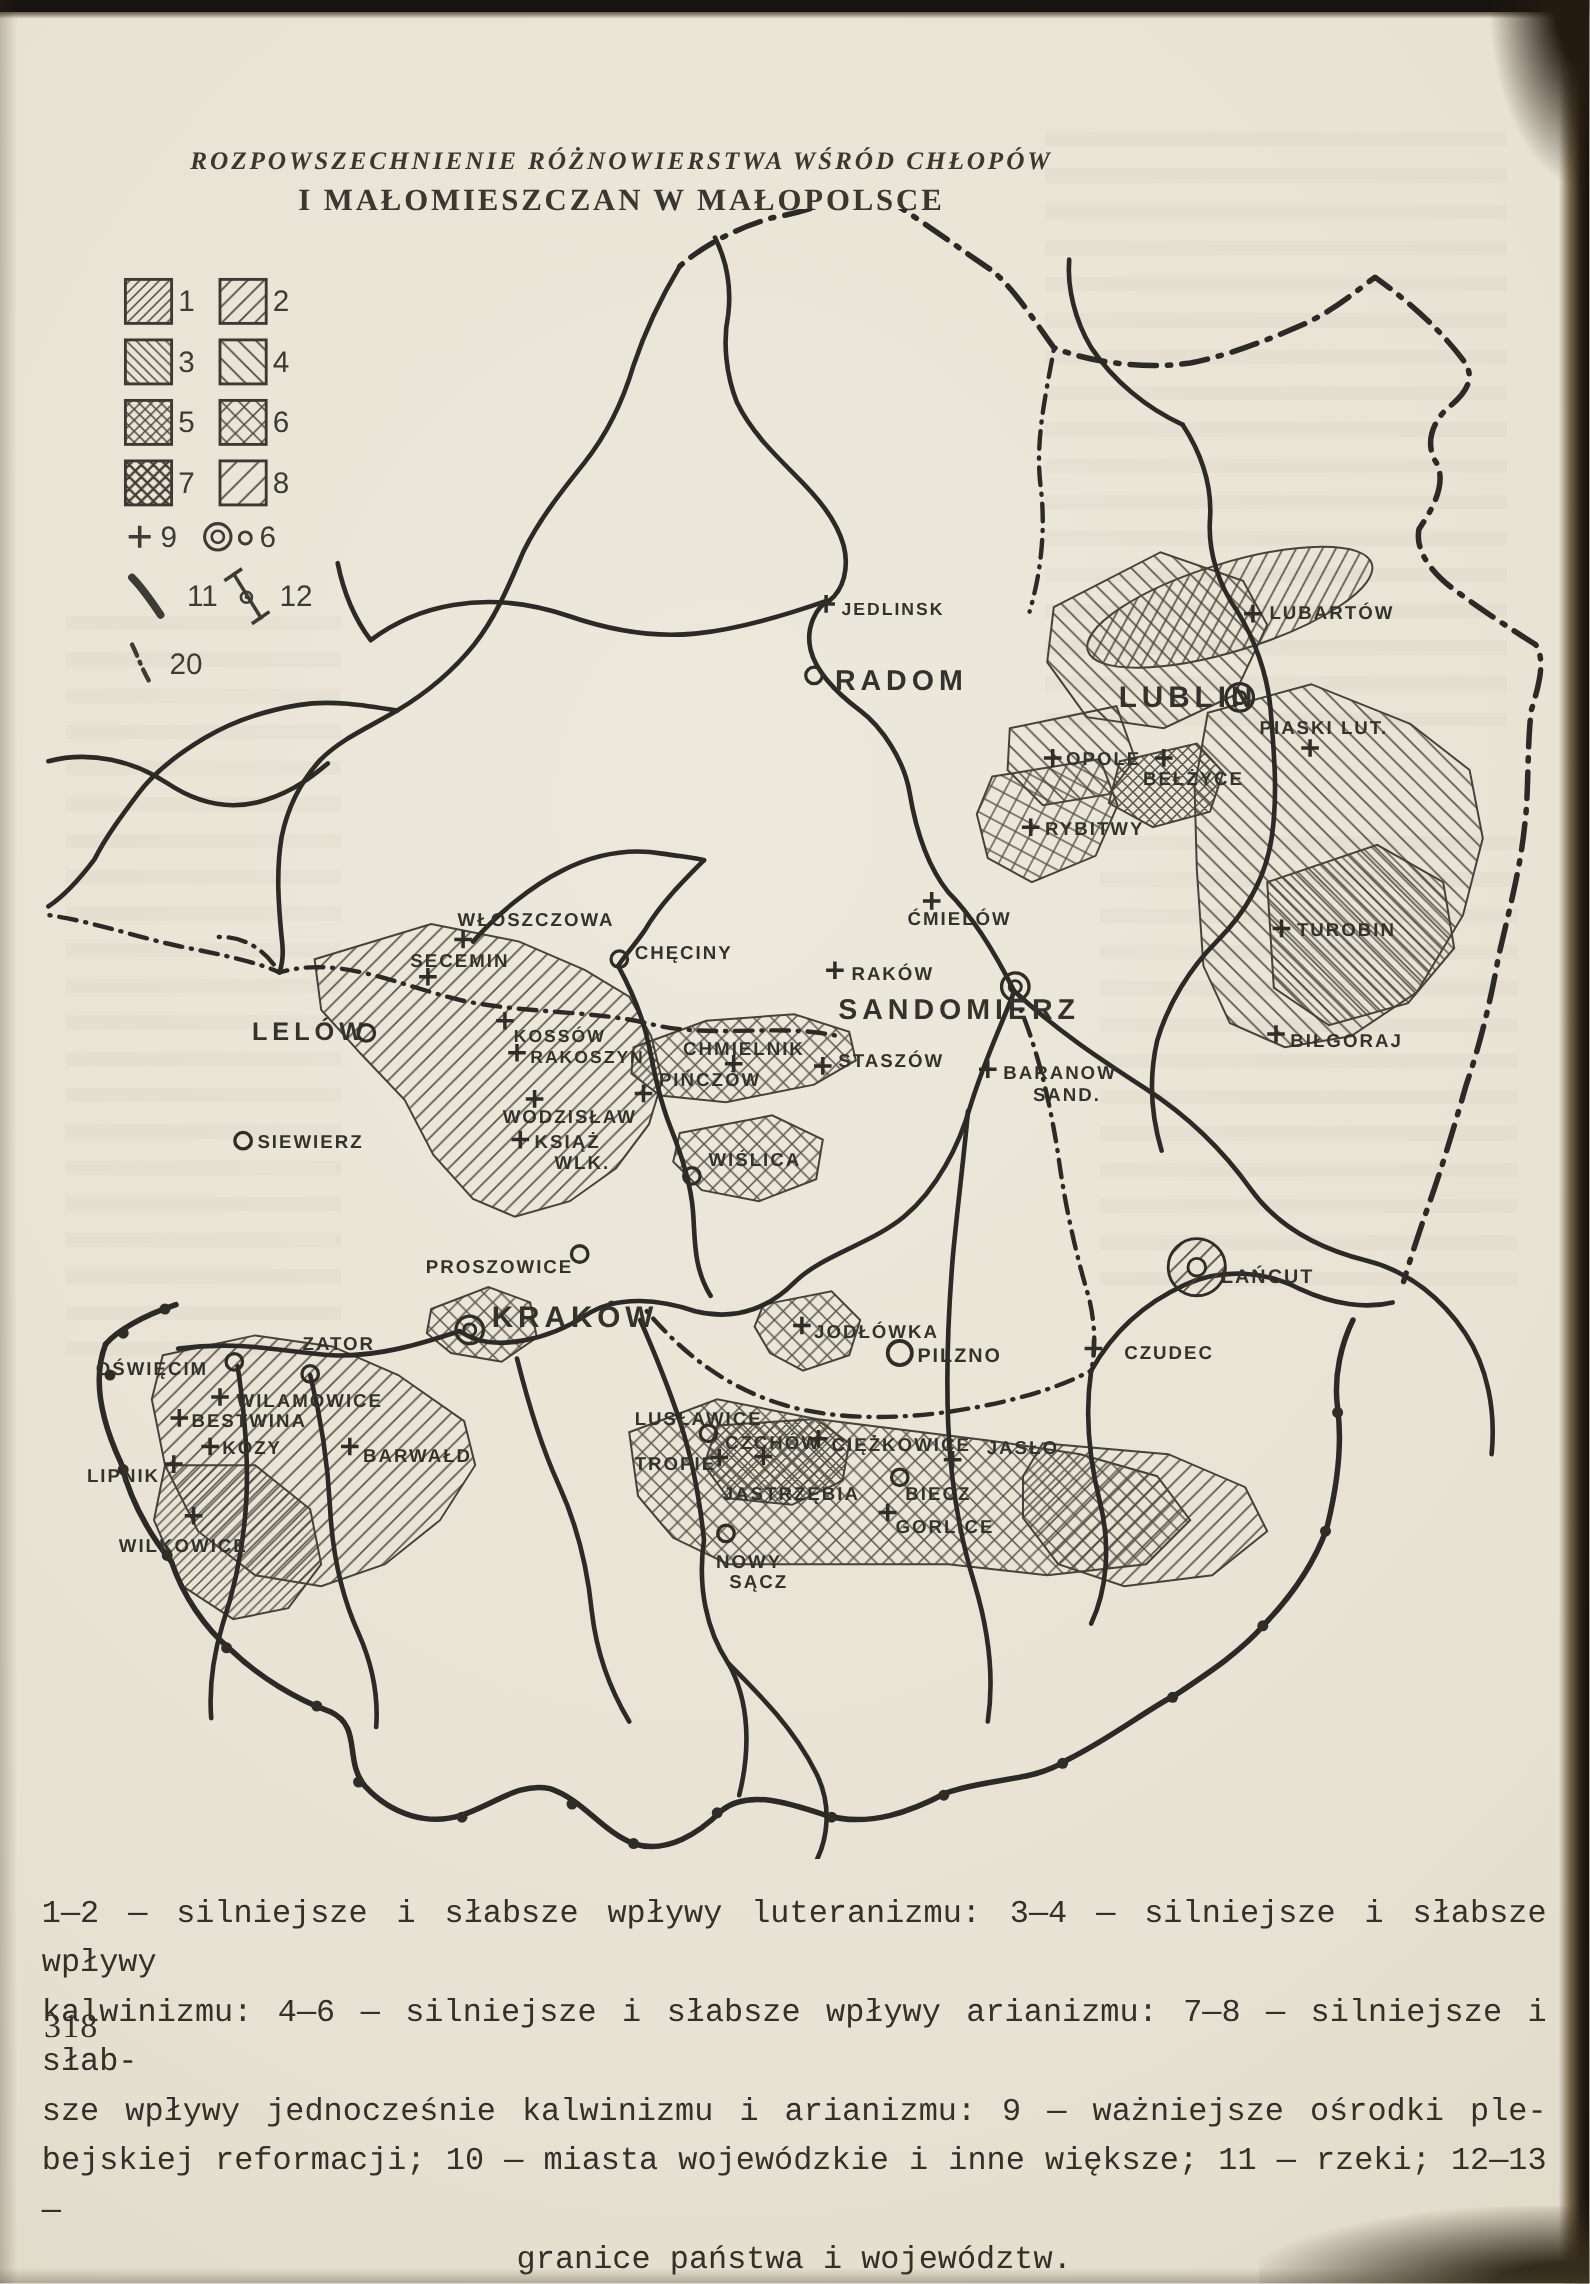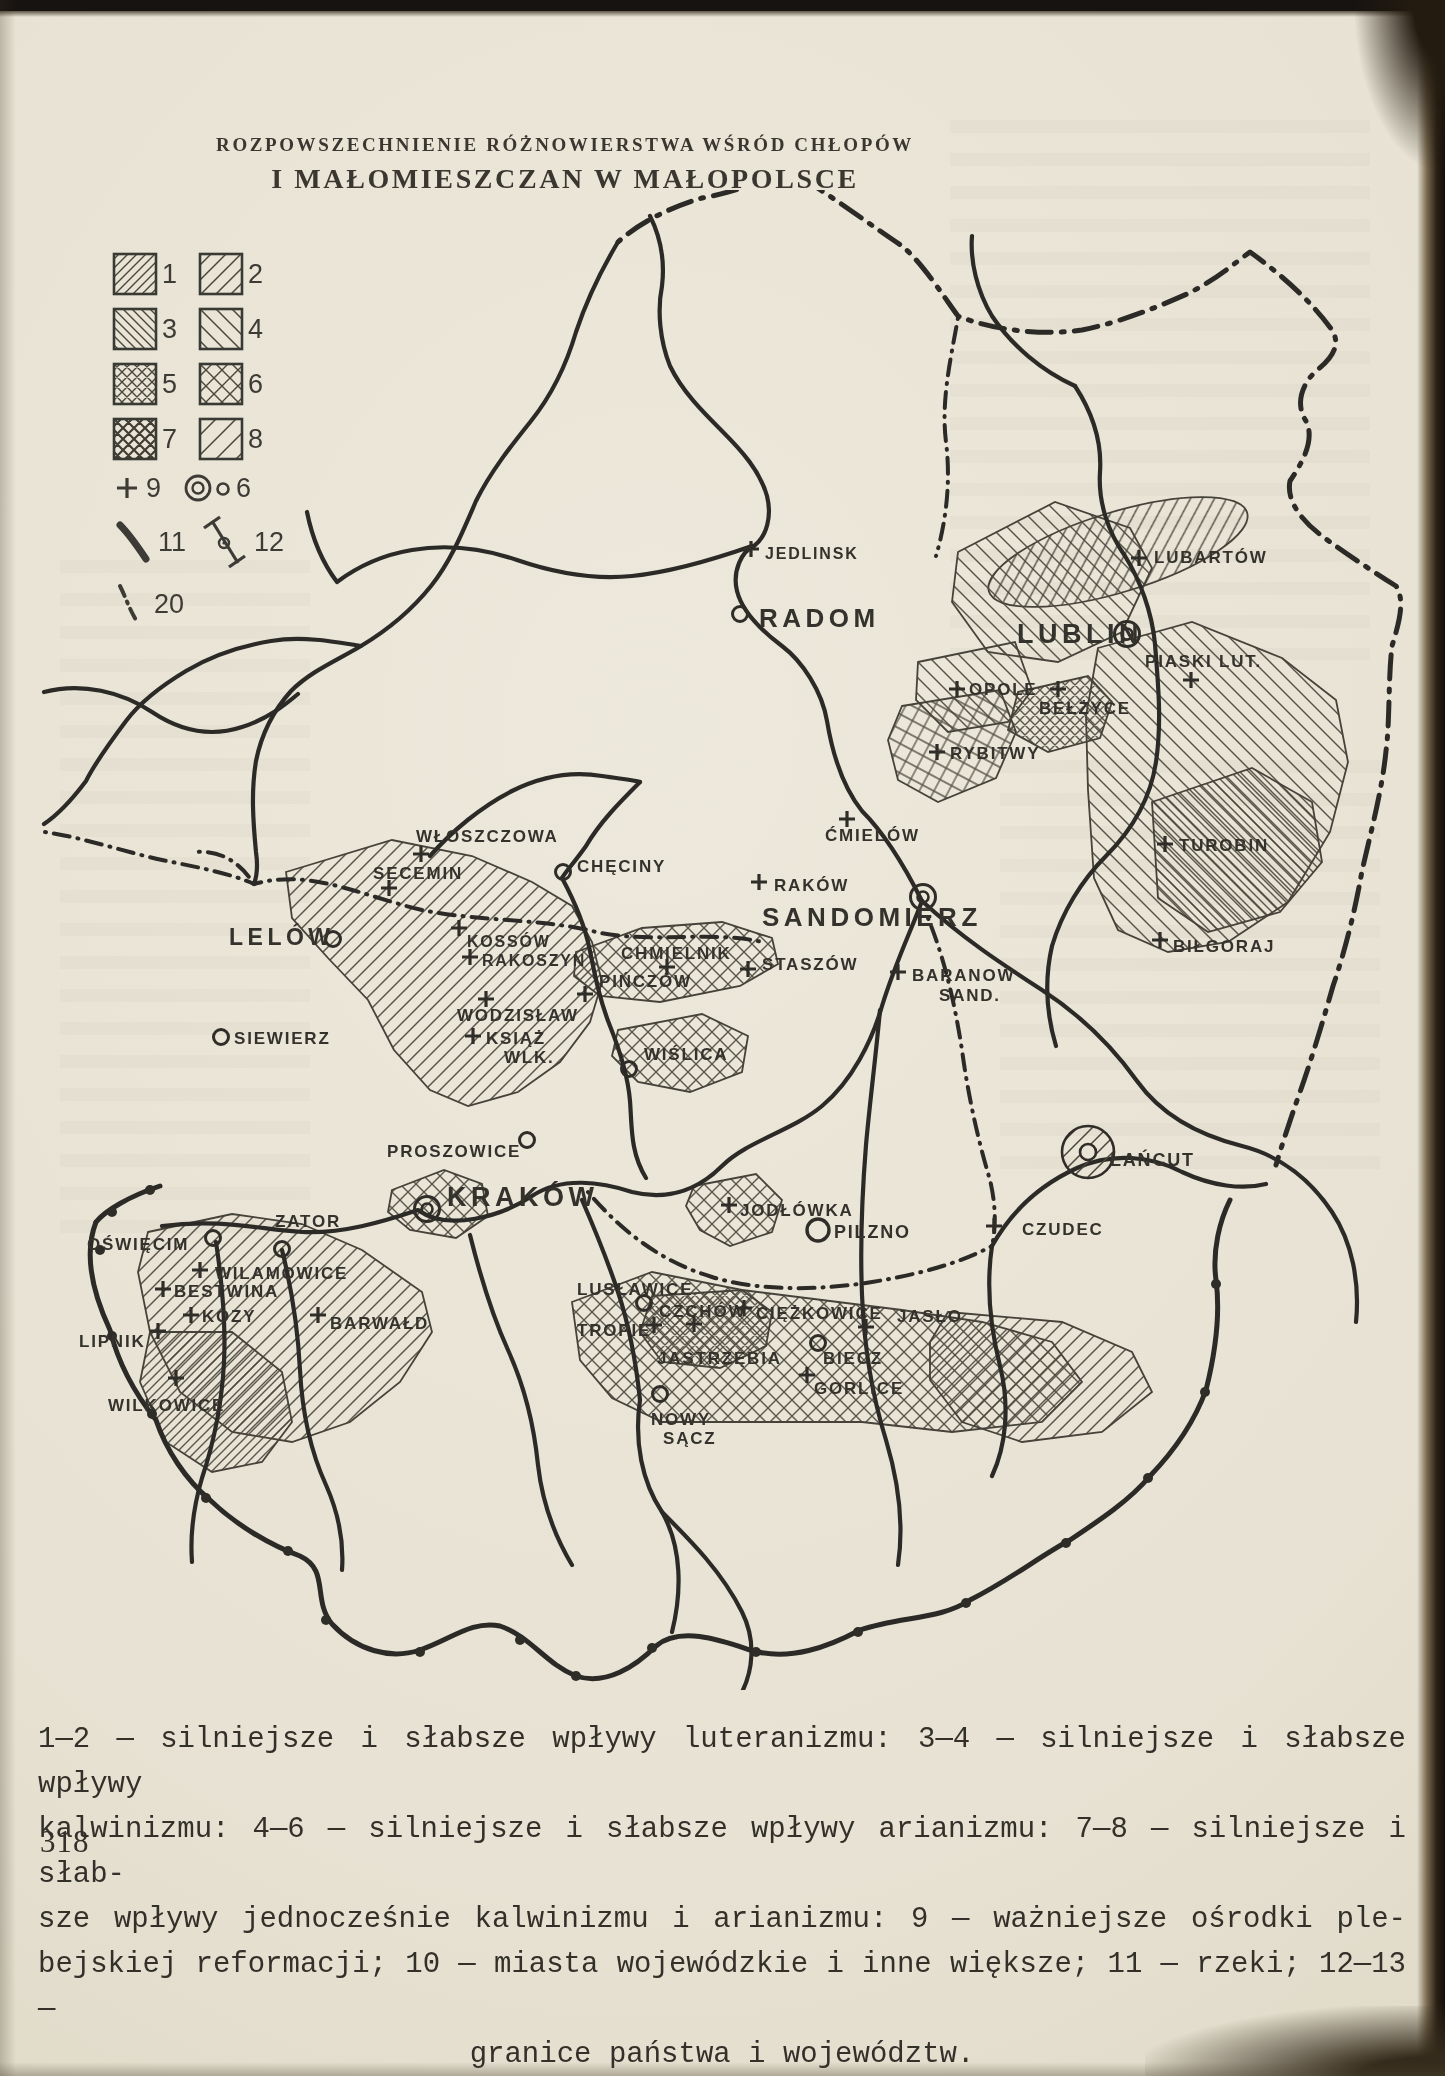--- a/index.html
+++ b/index.html
@@ -24,21 +24,21 @@
     background:linear-gradient(to right,rgba(60,50,35,.25),rgba(60,50,35,0));}
   
   .bleed{position:absolute;opacity:.55;pointer-events:none;
     background:repeating-linear-gradient(180deg, rgba(110,100,85,.07) 0 13px, rgba(110,100,85,0) 13px 33px);}
   .bleed.b1{left:950px;top:120px;width:420px;height:540px;}
   .bleed.b2{left:60px;top:560px;width:250px;height:680px;}
   .bleed.b3{left:1000px;top:760px;width:380px;height:420px;}
 
   .title{position:absolute;left:90px;top:134px;width:950px;text-align:center;
     font-family:"Liberation Serif", serif;color:#3a3731;font-weight:700;}
-  .title .t1{font-size:19px;letter-spacing:2.6px;}
+  .title .t1{font-size:23px;letter-spacing:2.6px;font-style:italic;}
   .title .t2{font-size:28px;letter-spacing:2.6px;margin-top:7px;}
 
   
   .legend{position:absolute;left:112px;top:252px;width:230px;color:#3d3b35;}
   .lrow{display:flex;align-items:center;margin-bottom:11px;}
   .litem{display:flex;align-items:center;width:86px;}
   .litem.c2{width:auto;}
   .lsq{width:46px;height:44px;flex:none;}
   .lnum{font-size:27px;margin-left:4px;min-width:18px;}
   .lsym{flex:none;}
@@ -457,21 +457,21 @@
           <circle cx="16" cy="16" r="12" stroke="#3d3b35" stroke-width="2.8" fill="none"></circle>
           <circle cx="16" cy="16" r="5.5" stroke="#3d3b35" stroke-width="2.4" fill="none"></circle>
         </svg>
       <svg class="lsym" width="18" height="18" viewBox="0 0 18 18">
           <circle cx="9" cy="10" r="5.5" stroke="#3d3b35" stroke-width="2.6" fill="none"></circle>
         </svg>
       <span class="lnum">6</span>
     </span>
   </div>
   <div class="lrow">
-    <span class="litem" style="width:86px;">
+    <span class="litem" style="width:86px;justify-content:space-between;">
       <svg class="lsym" width="42" height="46" viewBox="0 0 42 46">
           <path d="M8,6 C18,16 26,28 34,40" stroke="#3d3b35" stroke-width="7" stroke-linecap="round" fill="none"></path>
         </svg>
       <span class="lnum">11</span>
     </span>
     <span class="litem c2">
       <svg class="lsym" width="52" height="54" viewBox="0 0 52 54">
         <path d="M14,6 L40,48" stroke="#3d3b35" stroke-width="3.2" fill="none"></path>
         <path d="M6,13 L22,2" stroke="#3d3b35" stroke-width="3.2" fill="none"></path>
         <path d="M31,52 L47,41" stroke="#3d3b35" stroke-width="3.2" fill="none"></path>

